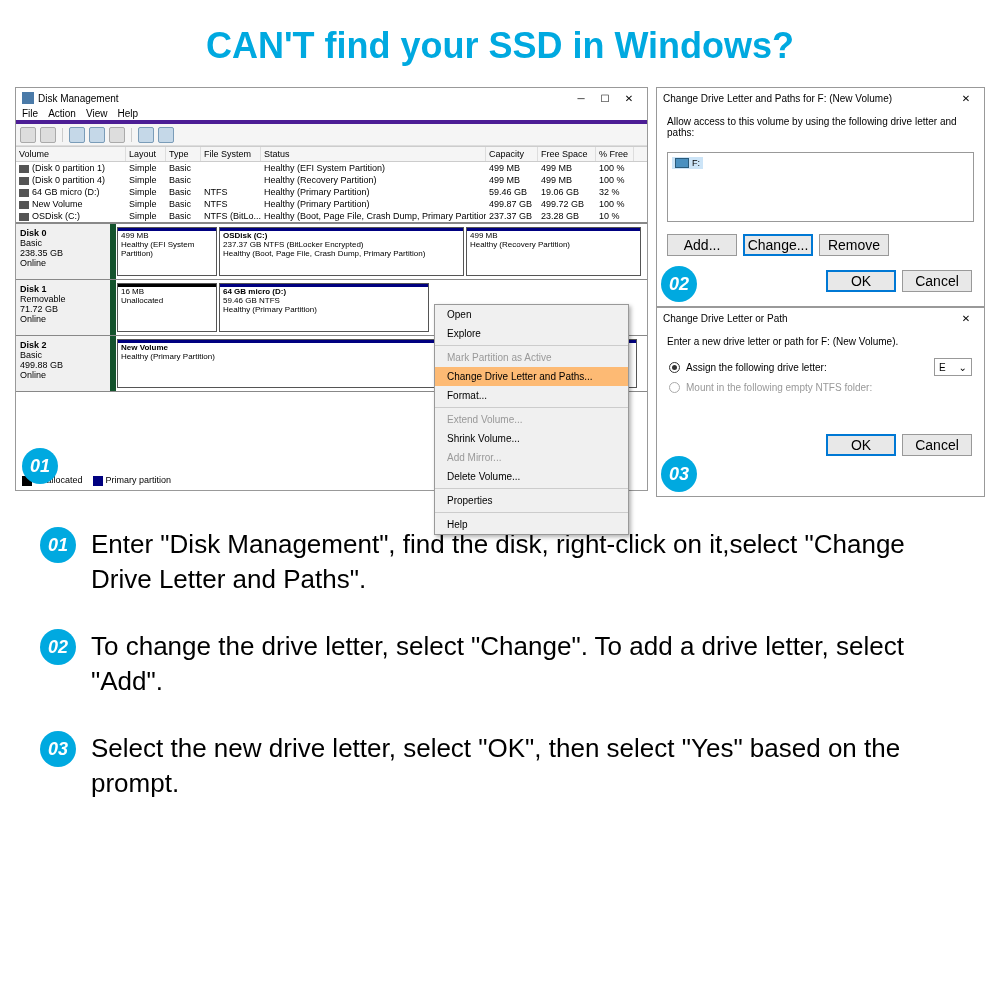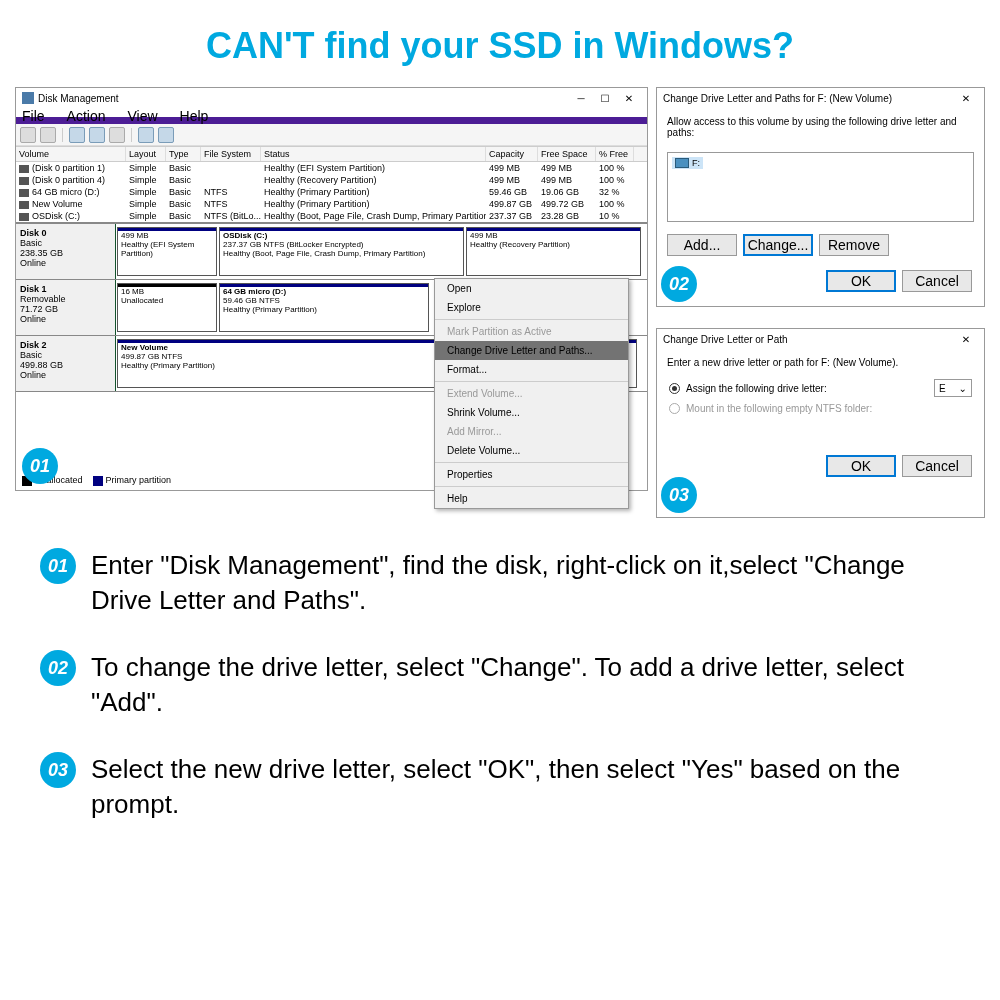--- a/index.html
+++ b/index.html
@@ -2,50 +2,50 @@
 <html><head>
 <meta charset="utf-8">
 <style>
 *{box-sizing:border-box;margin:0;padding:0;font-family:"Segoe UI",Tahoma,sans-serif}
 body{width:1000px;height:1000px;background:#fff;overflow:hidden}
 .page{width:1000px;height:1000px;position:relative}
 .title{text-align:center;font-size:36px;font-weight:bold;color:#00a9e0;padding:25px 0 20px}
 .screens{display:flex;gap:8px;padding:0 15px}
 .panel{border:1px solid #999;background:#fff;font-size:9px;position:relative}
 .panel1{width:635px;height:404px}
-.sidecol{width:330px;display:flex;flex-direction:column;gap:21px}
+.sidecol{width:330px;display:flex;flex-direction:column;gap:0}
 .panel2{height:220px}
 .panel3{height:190px}
 .titlebar{height:20px;display:flex;align-items:center;padding:0 6px;background:#fff}
 .titlebar .t{flex:1;font-size:10px}
 .winbtn{width:24px;height:16px;display:flex;align-items:center;justify-content:center;font-size:10px}
-.menubar{height:16px;display:flex;gap:22px;padding:0 6px;font-size:14px;border-bottom:7px solid #4c1d95}
+.menubar{height:16px;display:flex;gap:10px;padding:0 6px;font-size:10px;border-bottom:4px solid #4c1d95}
 .toolbar{height:22px;display:flex;align-items:center;gap:4px;padding:0 4px;border-bottom:1px solid #ddd;background:#f5f5f5}
 .tbico{width:16px;height:16px;background:#c5d8e8;border:1px solid #7a9cb8;border-radius:2px}
 .tbico.g{background:#ddd;border-color:#aaa}
 .tbsep{width:1px;height:14px;background:#ccc;margin:0 2px}
 .volgrid{font-size:9px}
 .vh{display:grid;grid-template-columns:110px 40px 35px 60px 225px 52px 58px 38px;background:#f5f5f5;border-bottom:1px solid #ccc;border-top:1px solid #ccc}
 .vh>div{padding:2px 3px;border-right:1px solid #ddd;white-space:nowrap;overflow:hidden}
 .vr{display:grid;grid-template-columns:110px 40px 35px 60px 225px 52px 58px 38px}
 .vr>div{padding:1px 3px;white-space:nowrap;overflow:hidden}
 .vico{display:inline-block;width:10px;height:8px;background:#555;margin-right:3px;vertical-align:middle}
 .disks{overflow:hidden;border-top:2px solid #888}
 .diskrow{display:flex;border-bottom:1px solid #888;min-height:56px}
-.dinfo{width:100px;padding:4px;border-right:1px solid #14532d;background:#f0f0f0;font-size:9px}
+.dinfo{width:100px;padding:4px;border-right:6px solid #14532d;background:#f0f0f0;font-size:9px}
 .dinfo .dn{font-weight:bold}
 .parts{flex:1;display:flex;position:relative}
 .pt{border:1px solid #555;margin:3px 1px;padding:3px;position:relative;font-size:8px}
 .pt .bar{position:absolute;top:0;left:0;right:0;height:3px;background:#000080}
 .pt.un .bar{background:#000}
 .pt .nm{font-weight:bold}
 .ctxmenu{position:absolute;background:#f0f0f0;border:1px solid #999;box-shadow:2px 2px 4px rgba(0,0,0,.3);width:195px;font-size:10px;z-index:10}
 .ctxitem{padding:4px 12px;white-space:nowrap}
 .ctxitem.dis{color:#999}
-.ctxitem.hl{background:#737373}
+.ctxitem.hl{background:#fdba74}
 .ctxsep{height:1px;background:#ccc;margin:2px 0}
 .legend{position:absolute;bottom:4px;left:6px;font-size:9px;display:flex;gap:10px}
 .legbox{display:inline-block;width:10px;height:10px;vertical-align:middle;margin-right:3px}
 .badge{position:absolute;width:36px;height:36px;border-radius:50%;background:#00a9e0;color:#fff;font-weight:bold;font-size:18px;display:flex;align-items:center;justify-content:center;font-style:italic}
 .dlgtxt{padding:8px 10px;font-size:10px}
 .drivelist{margin:6px 10px;border:1px solid #999;height:70px;background:#fff;padding:4px}
 .drvitem{display:inline-flex;align-items:center;gap:3px;background:#cce4f7;padding:1px 3px}
 .drvico{width:14px;height:10px;background:#4a90c0;border:1px solid #2a5a7a}
 .btnrow{display:flex;gap:6px;padding:6px 10px;justify-content:flex-start}
 .btnrow.r{justify-content:flex-end;padding:8px 12px}
@@ -215,28 +215,27 @@
             <div class="dinfo">
               <div class="dn">Disk 2</div>
               <div>Basic</div>
               <div>499.88 GB</div>
               <div>Online</div>
             </div>
             <div class="parts">
               <div class="pt" style="width: 520px;">
                 <div class="bar"></div>
                 <div class="nm">New Volume</div>
-                <div>499.87 GB NTFS</div>
                 <div>Healthy (Primary Partition)</div>
               </div>
             </div>
           </div>
         </div>
 
-      <div class="ctxmenu" style="left:418px;top:190px" id="ctxmenu">
+      <div class="ctxmenu" style="left:418px;top:216px" id="ctxmenu">
           <div class="ctxitem">Open</div>
           <div class="ctxitem">Explore</div>
           <div class="ctxsep"></div>
           <div class="ctxitem dis">Mark Partition as Active</div>
           <div class="ctxitem hl">Change Drive Letter and Paths...</div>
           <div class="ctxitem">Format...</div>
           <div class="ctxsep"></div>
           <div class="ctxitem dis">Extend Volume...</div>
           <div class="ctxitem">Shrink Volume...</div>
           <div class="ctxitem dis">Add Mirror...</div>

